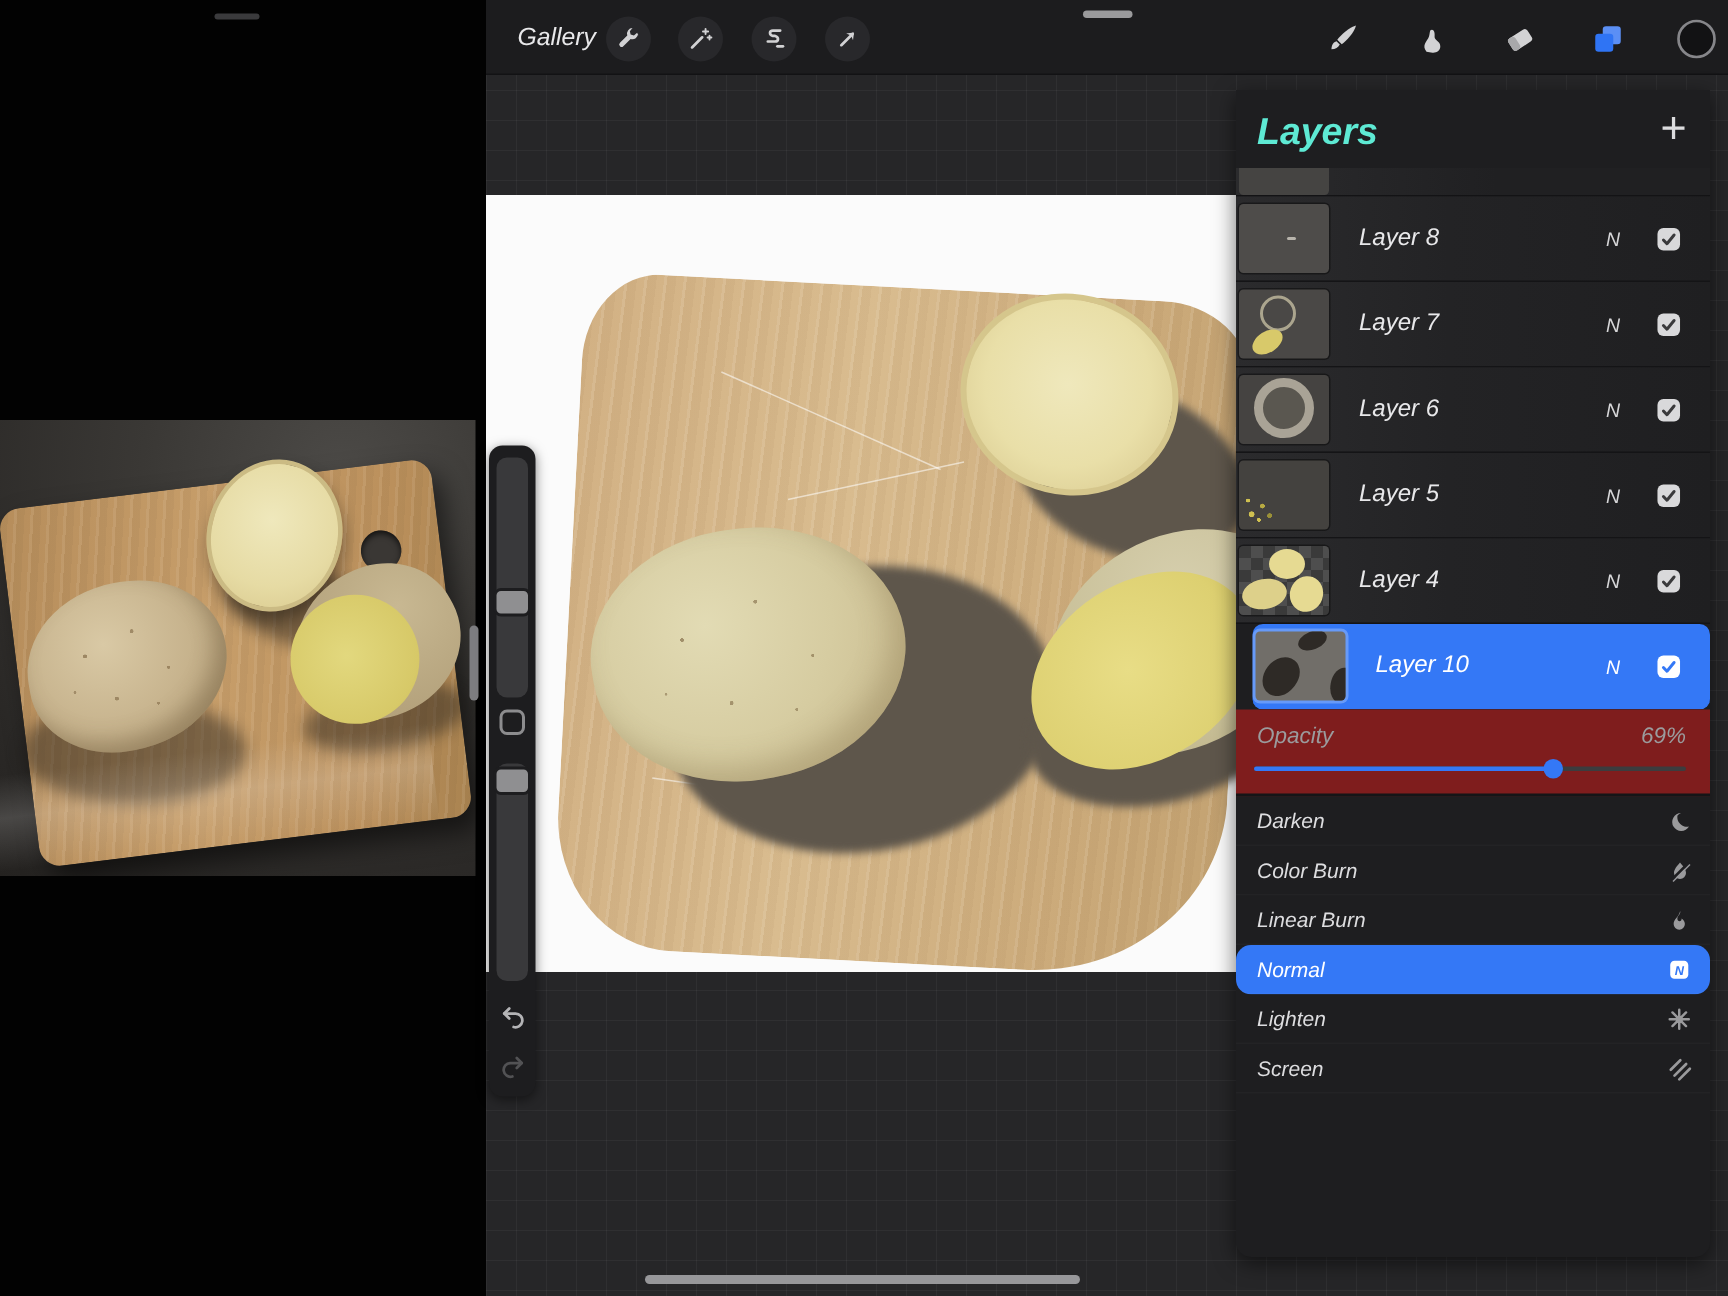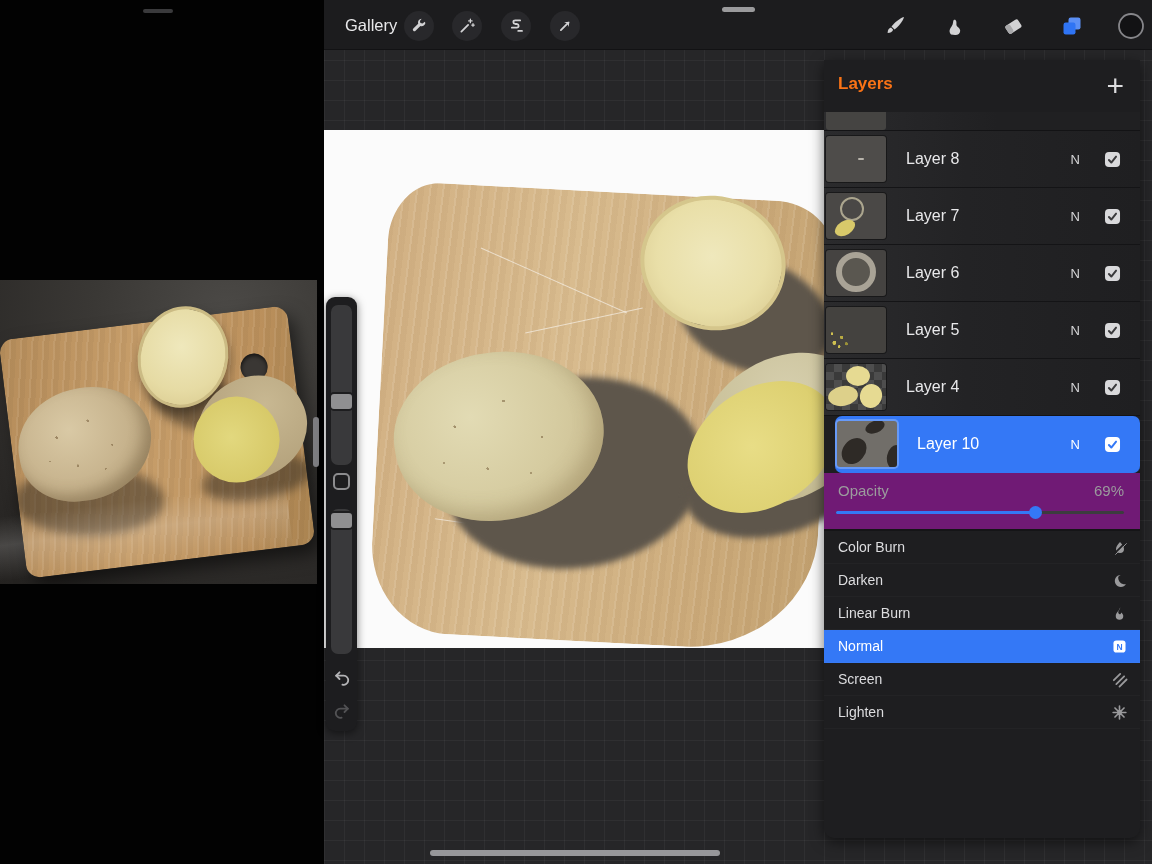--- a/index.html
+++ b/index.html
@@ -1,18 +1,18 @@
 <!DOCTYPE html>
 <html><head>
 <meta charset="utf-8">
 <style>
   * { margin:0; padding:0; box-sizing:border-box; }
   html,body { width:1152px; height:864px; background:#000; overflow:hidden;
     font-family:"Liberation Sans","DejaVu Sans",sans-serif; }
-  .screen { position:relative; width:1152px; height:864px; background:#000; }
+  .screen { position:relative; width:1152px; height:864px; background:#000;font-style:italic; }
 
   
   .left-pane { position:absolute; left:0; top:0; width:324px; height:864px; background:#020202; }
   .window-dash { position:absolute; left:143px; top:9px; width:30px; height:4px; border-radius:2px; background:#3a3a3c; }
   .ref-photo { position:absolute; left:0; top:280px; width:317px; height:304px; overflow:hidden;
     background:radial-gradient(circle at 72% 12%, #4c4a47 0%, #3a3835 38%, #2c2a28 75%, #242220 100%); }
   .ref-board { position:absolute; left:12px; top:42px; width:290px; height:240px; border-radius:14px;
     transform:rotate(-7deg);
     background:repeating-linear-gradient(100deg, rgba(255,255,255,.07) 0 2px, rgba(0,0,0,.03) 2px 7px, transparent 7px 11px),
                linear-gradient(100deg,#b68d5b 0%,#c79e6a 45%,#bb905c 80%,#a98350 100%);
@@ -89,21 +89,21 @@
   .undo-redo { position:absolute; left:0; width:31px; display:flex; justify-content:center; }
 
   
   .home-indicator { position:absolute; left:106px; top:850px; width:290px; height:6px; border-radius:3px;
     background:#97979a; }
 
   
   .layers-panel { position:absolute; left:500px; top:60px; width:316px; height:778px; background:#1e1e20;
     border-radius:0 0 10px 10px; box-shadow:0 4px 14px rgba(0,0,0,.55); overflow:hidden; }
   .panel-header { position:relative; height:52px; }
-  .panel-title { position:absolute; left:14px; top:14px; font-size:17px; font-weight:bold; color:#f97316; }
+  .panel-title { position:absolute; left:14px; top:14px; font-size:25px; font-weight:bold; color:#5eead4; }
   .add-layer { position:absolute; right:16px; top:8px; font-size:30px; font-weight:200; color:#dcdcde; line-height:36px; }
   .sliver-row { position:relative; height:19px; background:linear-gradient(90deg,#2b2b2d,#202022 55%);
     border-bottom:1px solid #131315; }
   .sliver-thumb { position:absolute; left:2px; top:0; width:60px; height:18px; background:#454442; border-radius:0 0 3px 3px; }
 
   .layer-row { position:relative; height:57px; border-bottom:1px solid #141416;
     background:linear-gradient(90deg,#2b2b2d 0%,#232325 45%,#1f1f21 100%);padding-left:27px; }
   .layer-row.selected { background:#3478F6; border-radius:7px; border-bottom:1px solid #3478F6;margin-left:11px; }
   .layer-thumb { position:absolute; left:2px; top:5px; width:60px; height:46px; border-radius:3px; overflow:hidden;
     box-shadow:0 0 0 1px rgba(0,0,0,.4); }
@@ -140,30 +140,30 @@
     transform:rotate(20deg); background:#e6da92; }
   .thumb-layer10 { background:#716e69; }
   .thumb-layer10 .t-s1 { position:absolute; left:6px; top:16px; width:22px; height:28px; border-radius:52% 48% 50% 50%;
     transform:rotate(38deg); background:#2e2a26; }
   .thumb-layer10 .t-s2 { position:absolute; left:28px; top:0px; width:20px; height:12px; border-radius:50%;
     transform:rotate(-22deg); background:#2e2a26; }
   .thumb-layer10 .t-s3 { position:absolute; left:50px; top:24px; width:16px; height:24px; border-radius:50%;
     transform:rotate(10deg); background:#2e2a26; }
 
   
-  .opacity-section { position:relative; height:58px; background:#701a75; border-bottom:2px solid #151517; }
+  .opacity-section { position:relative; height:58px; background:#7f1d1d; border-bottom:2px solid #151517; }
   .opacity-label { position:absolute; left:14px; top:9px; font-size:15px; color:#9b9b9d; }
   .opacity-value { position:absolute; right:16px; top:9px; font-size:15px; color:#9b9b9d; }
   .opacity-slider { position:absolute; left:12px; right:16px; top:38px; height:3px; background:#3c3c3e; border-radius:2px; }
   .opacity-fill { position:absolute; left:0; top:0; height:3px; background:#3478F6; border-radius:2px; }
   .opacity-thumb { position:absolute; top:-5px; width:13px; height:13px; border-radius:50%; background:#3478F6; }
 
   
   .blend-row { position:relative; height:33px; background:#1e1e20; border-bottom:1px solid rgba(255,255,255,.025); }
-  .blend-row.selected { background:#3478F6; }
+  .blend-row.selected { background:#3478F6;border-radius:10px; }
   .blend-label { position:absolute; left:14px; top:8px; font-size:14px; color:#dddddf; }
   .blend-row.selected .blend-label { color:#fff; }
   .blend-icon { position:absolute; right:12px; top:8px; width:17px; height:17px; display:flex;
     align-items:center; justify-content:center; }
   svg { display:block; }
 </style>
 </head>
 <body>
 
 <div class="screen">
@@ -407,73 +407,73 @@
         <span class="opacity-label">Opacity</span>
         <span class="opacity-value">69%</span>
         <div class="opacity-slider">
           <div class="opacity-fill" id="opacity-fill" style="width: 69%;"></div>
           <div class="opacity-thumb" id="opacity-thumb" style="left: calc(69% - 6px);"></div>
         </div>
       </div>
 
       <div id="blend-list">
           <div class="blend-row">
+            <span class="blend-label">Darken</span>
+            <span class="blend-icon">
+              <svg width="16" height="16" viewBox="0 0 24 24">
+                <path d="M13 3a9 9 0 1 0 8 13.5A9.5 9.5 0 0 1 9.5 5.5 9.4 9.4 0 0 1 13 3z" fill="#9a9a9c"></path>
+              </svg>
+            </span>
+          </div>
+          <div class="blend-row">
             <span class="blend-label">Color Burn</span>
             <span class="blend-icon">
               <svg width="16" height="16" viewBox="0 0 24 24">
                 <path d="M12 3c3.2 4 6 6.8 6 10.6a6 6 0 0 1-12 0C6 9.8 8.8 7 12 3z" fill="#9a9a9c"></path>
                 <path d="M3.5 20.5 L20.5 3.5" stroke="#1e1e20" stroke-width="2.6"></path>
                 <path d="M5 22 L22 5" stroke="#9a9a9c" stroke-width="1.4"></path>
               </svg>
             </span>
           </div>
           <div class="blend-row">
-            <span class="blend-label">Darken</span>
-            <span class="blend-icon">
-              <svg width="16" height="16" viewBox="0 0 24 24">
-                <path d="M13 3a9 9 0 1 0 8 13.5A9.5 9.5 0 0 1 9.5 5.5 9.4 9.4 0 0 1 13 3z" fill="#9a9a9c"></path>
-              </svg>
-            </span>
-          </div>
-          <div class="blend-row">
             <span class="blend-label">Linear Burn</span>
             <span class="blend-icon">
               <svg width="15" height="15" viewBox="0 0 24 24">
                 <path d="M13 2c.8 3.5-3 5-3 8 0 1.8 1 3 2.4 3 1.3 0 2.2-1 2.2-2.8 2.2 1.8 3.4 3.4 3.4 5.8a6 6 0 0 1-12 0C6 10.5 11.5 8.5 13 2z" fill="#9a9a9c"></path>
               </svg>
             </span>
           </div>
           <div class="blend-row selected">
             <span class="blend-label">Normal</span>
             <span class="blend-icon">
               <svg width="17" height="17" viewBox="0 0 24 24">
                 <rect x="3.5" y="3.5" width="17" height="17" rx="4" fill="#ffffff"></rect>
                 <text x="12" y="16.5" text-anchor="middle" font-family="Liberation Sans, DejaVu Sans, sans-serif" font-size="12" font-weight="bold" fill="#3478F6">N</text>
-              </svg>
-            </span>
-          </div>
-          <div class="blend-row">
-            <span class="blend-label">Screen</span>
-            <span class="blend-icon">
-              <svg width="17" height="17" viewBox="0 0 24 24">
-                <g stroke="#9a9a9c" stroke-width="2.5" stroke-linecap="round">
-                  <path d="M4 13 L13 4 M7.5 18.5 L18.5 7.5 M12 22 L22 12"></path>
-                </g>
               </svg>
             </span>
           </div>
           <div class="blend-row">
             <span class="blend-label">Lighten</span>
             <span class="blend-icon">
               <svg width="17" height="17" viewBox="0 0 24 24">
                 <g stroke="#9a9a9c" stroke-width="2.3" stroke-linecap="round">
                   <path d="M12 3v18 M3 12h18 M5.6 5.6l12.8 12.8 M18.4 5.6 5.6 18.4"></path>
                 </g>
                 <circle cx="12" cy="12" r="3.4" fill="#9a9a9c"></circle>
               </svg>
             </span>
           </div>
+          <div class="blend-row">
+            <span class="blend-label">Screen</span>
+            <span class="blend-icon">
+              <svg width="17" height="17" viewBox="0 0 24 24">
+                <g stroke="#9a9a9c" stroke-width="2.5" stroke-linecap="round">
+                  <path d="M4 13 L13 4 M7.5 18.5 L18.5 7.5 M12 22 L22 12"></path>
+                </g>
+              </svg>
+            </span>
+          </div>
         </div>
     </div>
 
     <div class="home-indicator"></div>
   </div>
 </div>
 
 </body></html>

